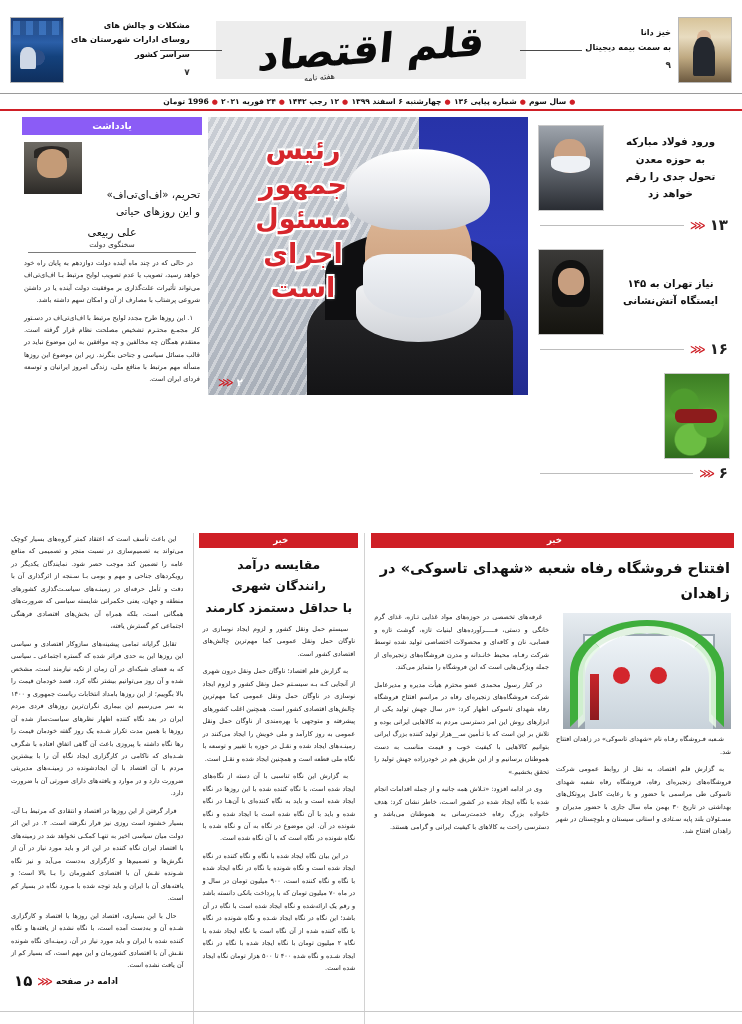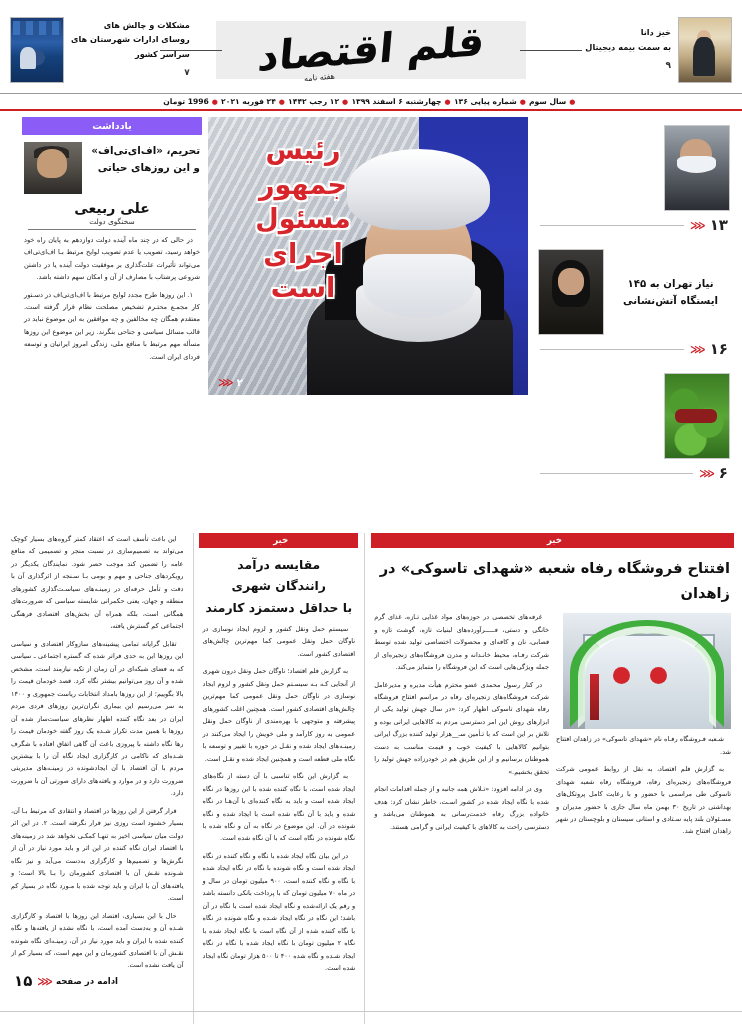--- a/index.html
+++ b/index.html
@@ -126,39 +126,39 @@
     background:#8b5cf6;color:#fff;
     font-size:9.5px;font-weight:bold;
     text-align:center;padding:3px 0 4px 0;
     letter-spacing:.5px;
   }
   .note-head{
     display:flex;gap:6px;padding:7px 2px 4px 2px;
     align-items:flex-start;
   }
   .note-title{
-    flex:1;font-size:10.3px;font-weight:bold;line-height:1.65;
-    text-align:right;color:#111;
+    flex:1;font-size:10.3px;font-weight:normal;line-height:1.65;
+    text-align:right;color:#111;margin-top:44px;
   }
   .note-photo{
     width:58px;height:52px;flex:0 0 auto;overflow:hidden;position:relative;
     background:linear-gradient(180deg,#6d6a63 0%,#55514a 45%,#2c2a27 100%);
   }
   .note-photo:after{
     content:"";position:absolute;left:22%;top:14%;width:52%;height:56%;
     background:#c49b77;border-radius:48% 48% 40% 40%;
   }
   .note-photo:before{
     content:"";position:absolute;left:18%;top:8%;width:60%;height:22%;
     background:#2a2724;border-radius:50% 50% 0 0;
   }
   .byline{
     text-align:center;margin-top:2px;
   }
-  .byline .nm{font-size:14px;font-weight:bold;color:#111;text-align:center;}
+  .byline .nm{font-size:11px;font-weight:normal;color:#111;text-align:center;}
   .byline .rl{font-size:7.4px;color:#333;margin-top:1px;}
   .byline .rule{height:1px;background:#7a7a7a;margin:3px 6px 4px 6px;}
   .note-body{
     font-size:6.6px;line-height:1.88;text-align:justify;color:#1b1b1b;
     padding:0 2px;
   }
   .note-body p{margin:0 0 5px 0;text-indent:7px;}
 
   
   .col-center{width:320px;position:relative;}
@@ -398,20 +398,26 @@
     <span>۲۴ فوریه ۲۰۲۱</span>
     <span class="dot">●</span>
     <span>1996 تومان</span>
   </div>
 
   <div class="main">
 
     <div class="col-right">
 
       <div class="teaser">
+        <div class="t-txt">
+          <div>ورود فولاد مبارکه</div>
+          <div>به حوزه معدن</div>
+          <div>تحول جدی را رقم</div>
+          <div>خواهد زد</div>
+        </div>
         <div class="t-photo tp-official"></div>
       </div>
       <div class="t-pgline">
         <span class="num">۱۳</span>
         <span class="chev">⋘</span>
         <span class="rule"></span>
       </div>
 
       <div class="teaser">
         <div class="t-txt">

